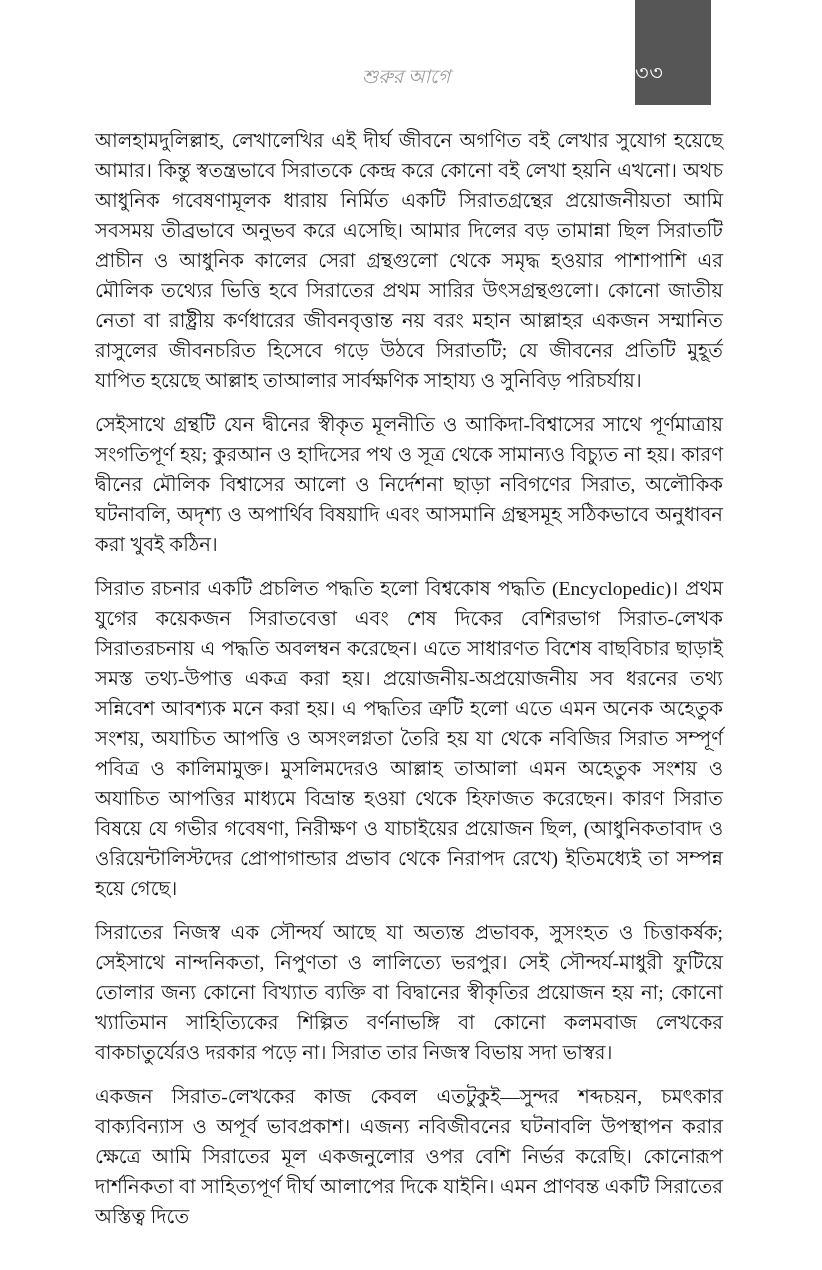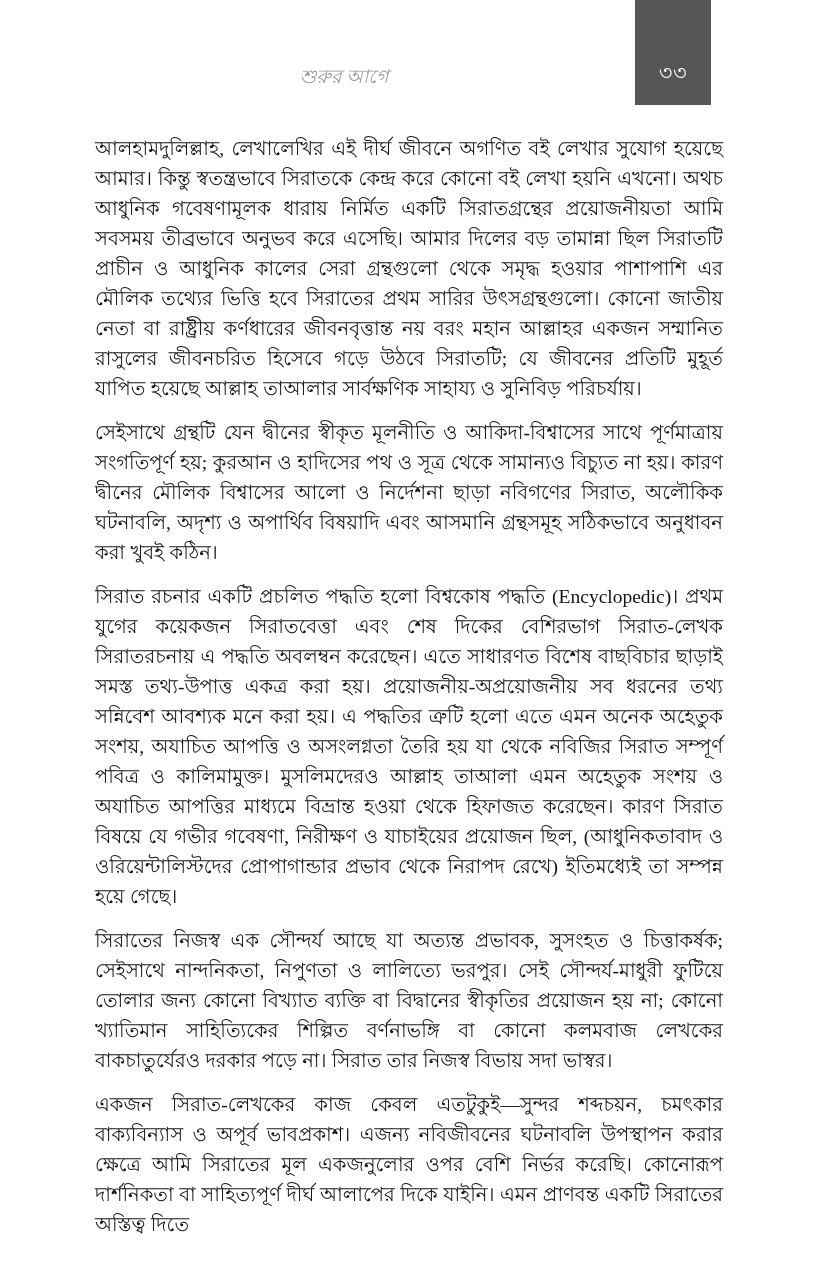--- a/index.html
+++ b/index.html
@@ -38,52 +38,52 @@
     width: 76px;
     height: 105px;
     background: #565656;
   }
 
   .folio-number {
     position: absolute;
     left: 635px;
     top: 60px;
     width: 76px;
-    text-align: center;
+    text-align: left;
     color: #ffffff;
     font-size: 21px;
     line-height: 26px;
     font-family: "Liberation Serif", "DejaVu Serif", serif;
     letter-spacing: 0.5px;
   }
 
   .running-head {
     position: absolute;
     left: 300px;
     top: 64px;
     width: 212px;
-    text-align: left;
+    text-align: center;
     color: #9a9a9a;
     font-size: 19px;
     line-height: 26px;
     font-style: italic;
     font-family: "Liberation Serif", "DejaVu Serif", serif;
     white-space: nowrap;
   }
 
   
   .content {
     position: absolute;
     left: 95px;
     top: 126px;
     width: 628px;
   }
 
   .para {
-    margin: 8px 0 14px 0;
+    margin: 0 0 14px 0;
     text-align: justify;
     text-justify: inter-word;
     font-size: 19.5px;
     line-height: 30px;
     color: #141414;
     font-family: "Liberation Serif", "DejaVu Serif", serif;
     word-spacing: 0.5px;
   }
 
   .para:last-child {

